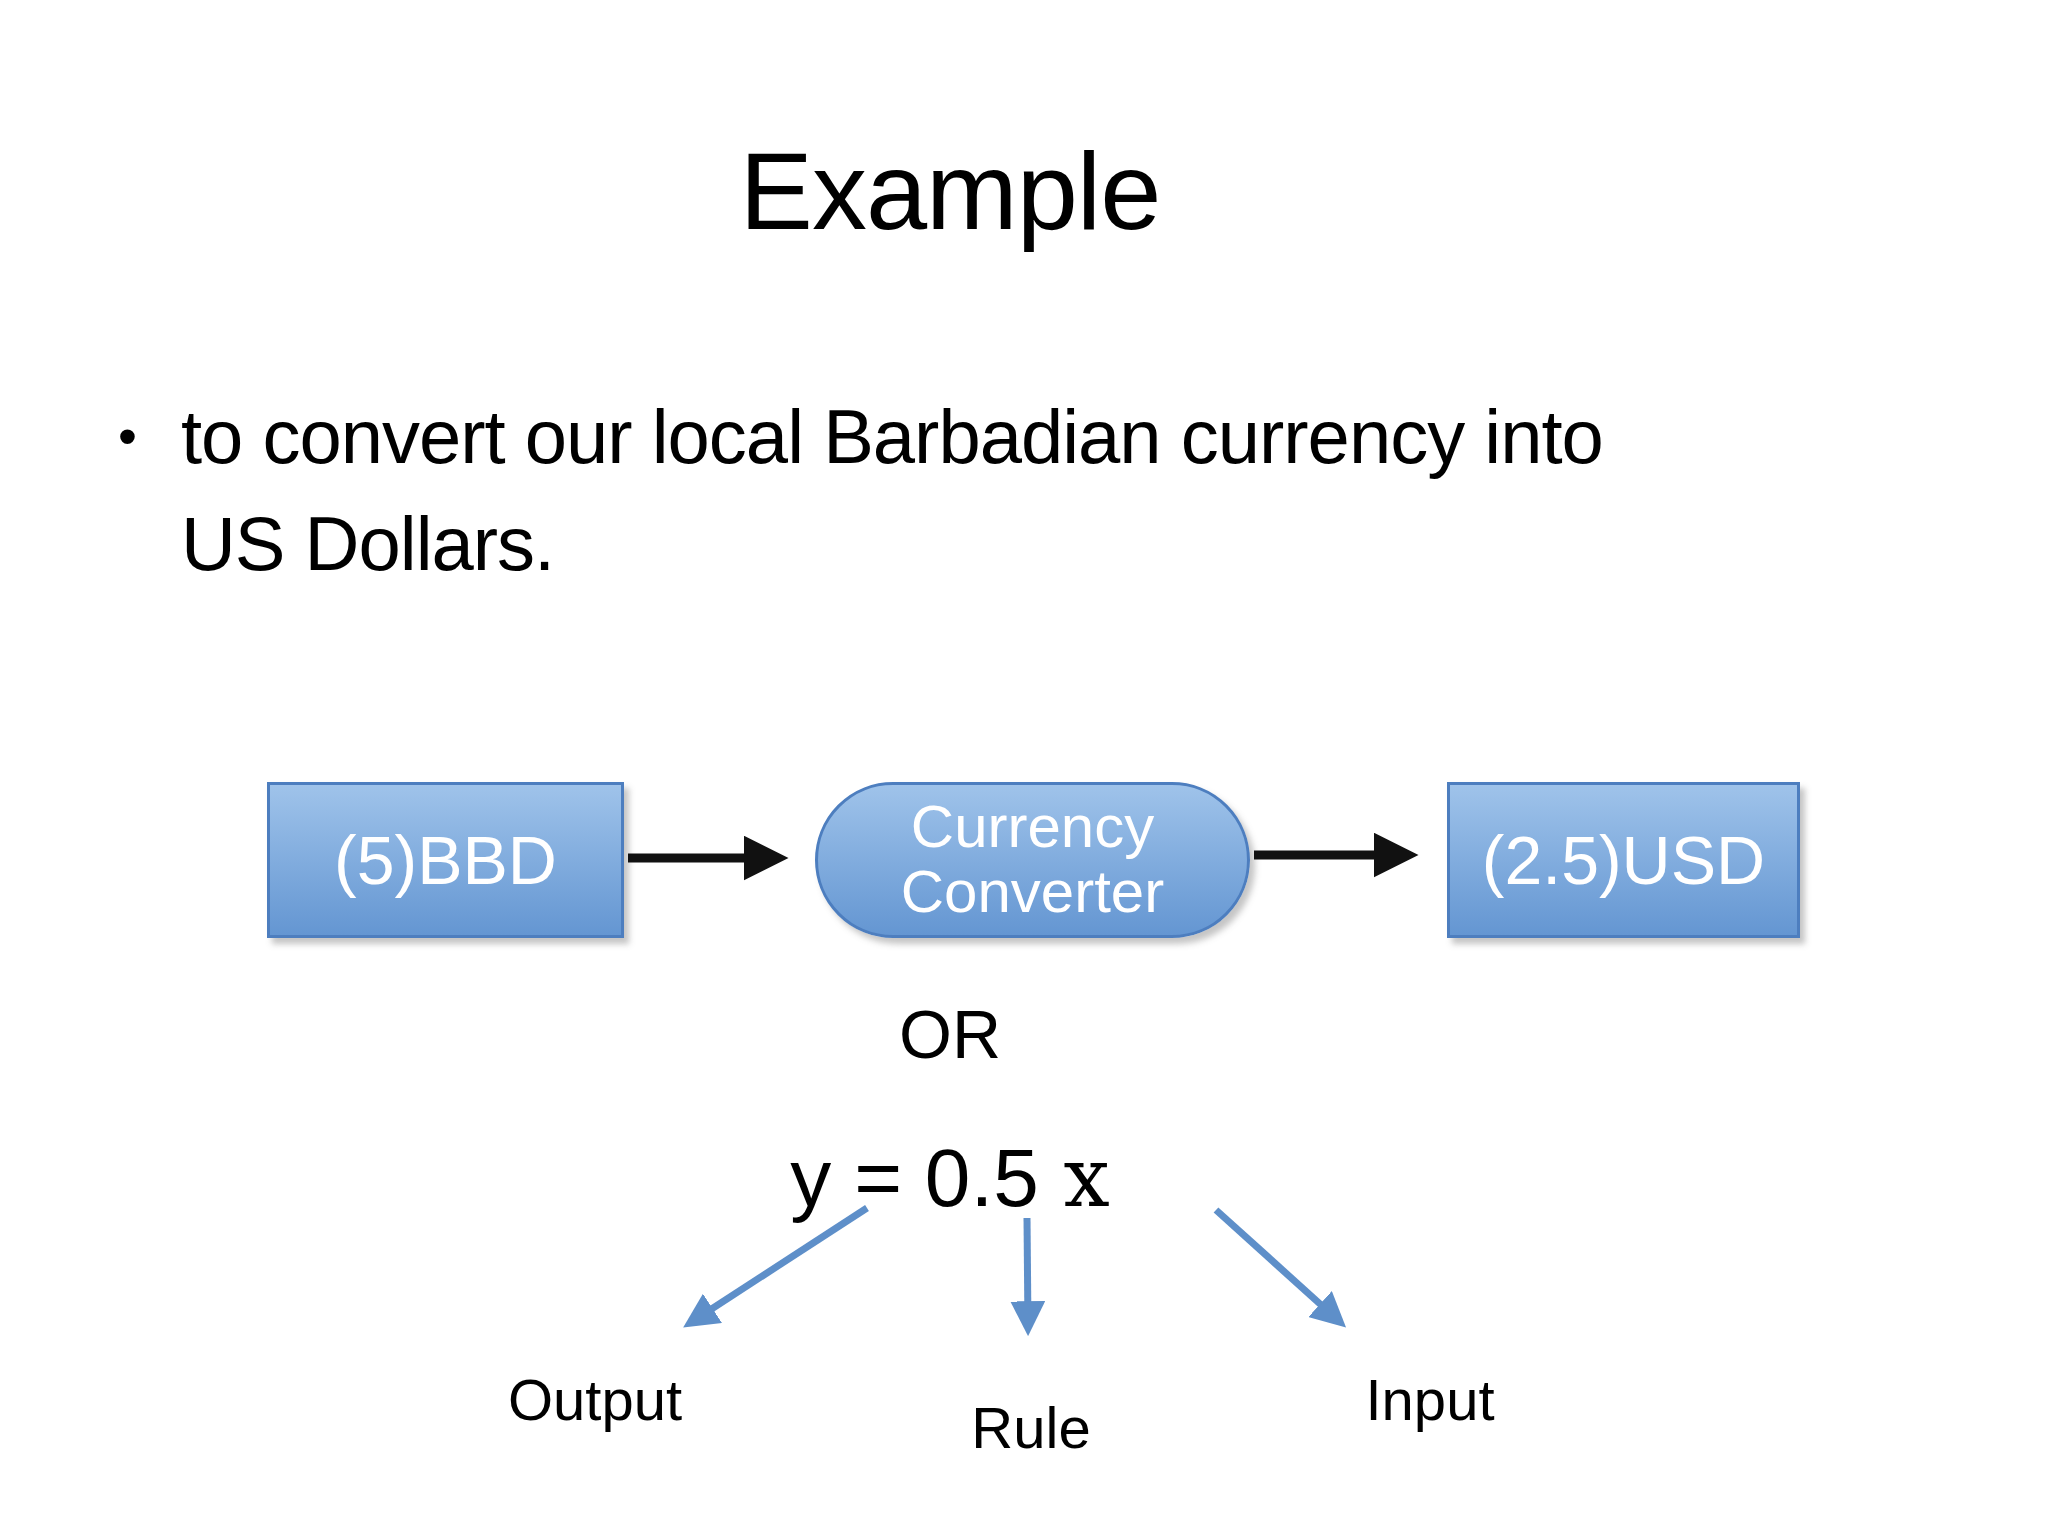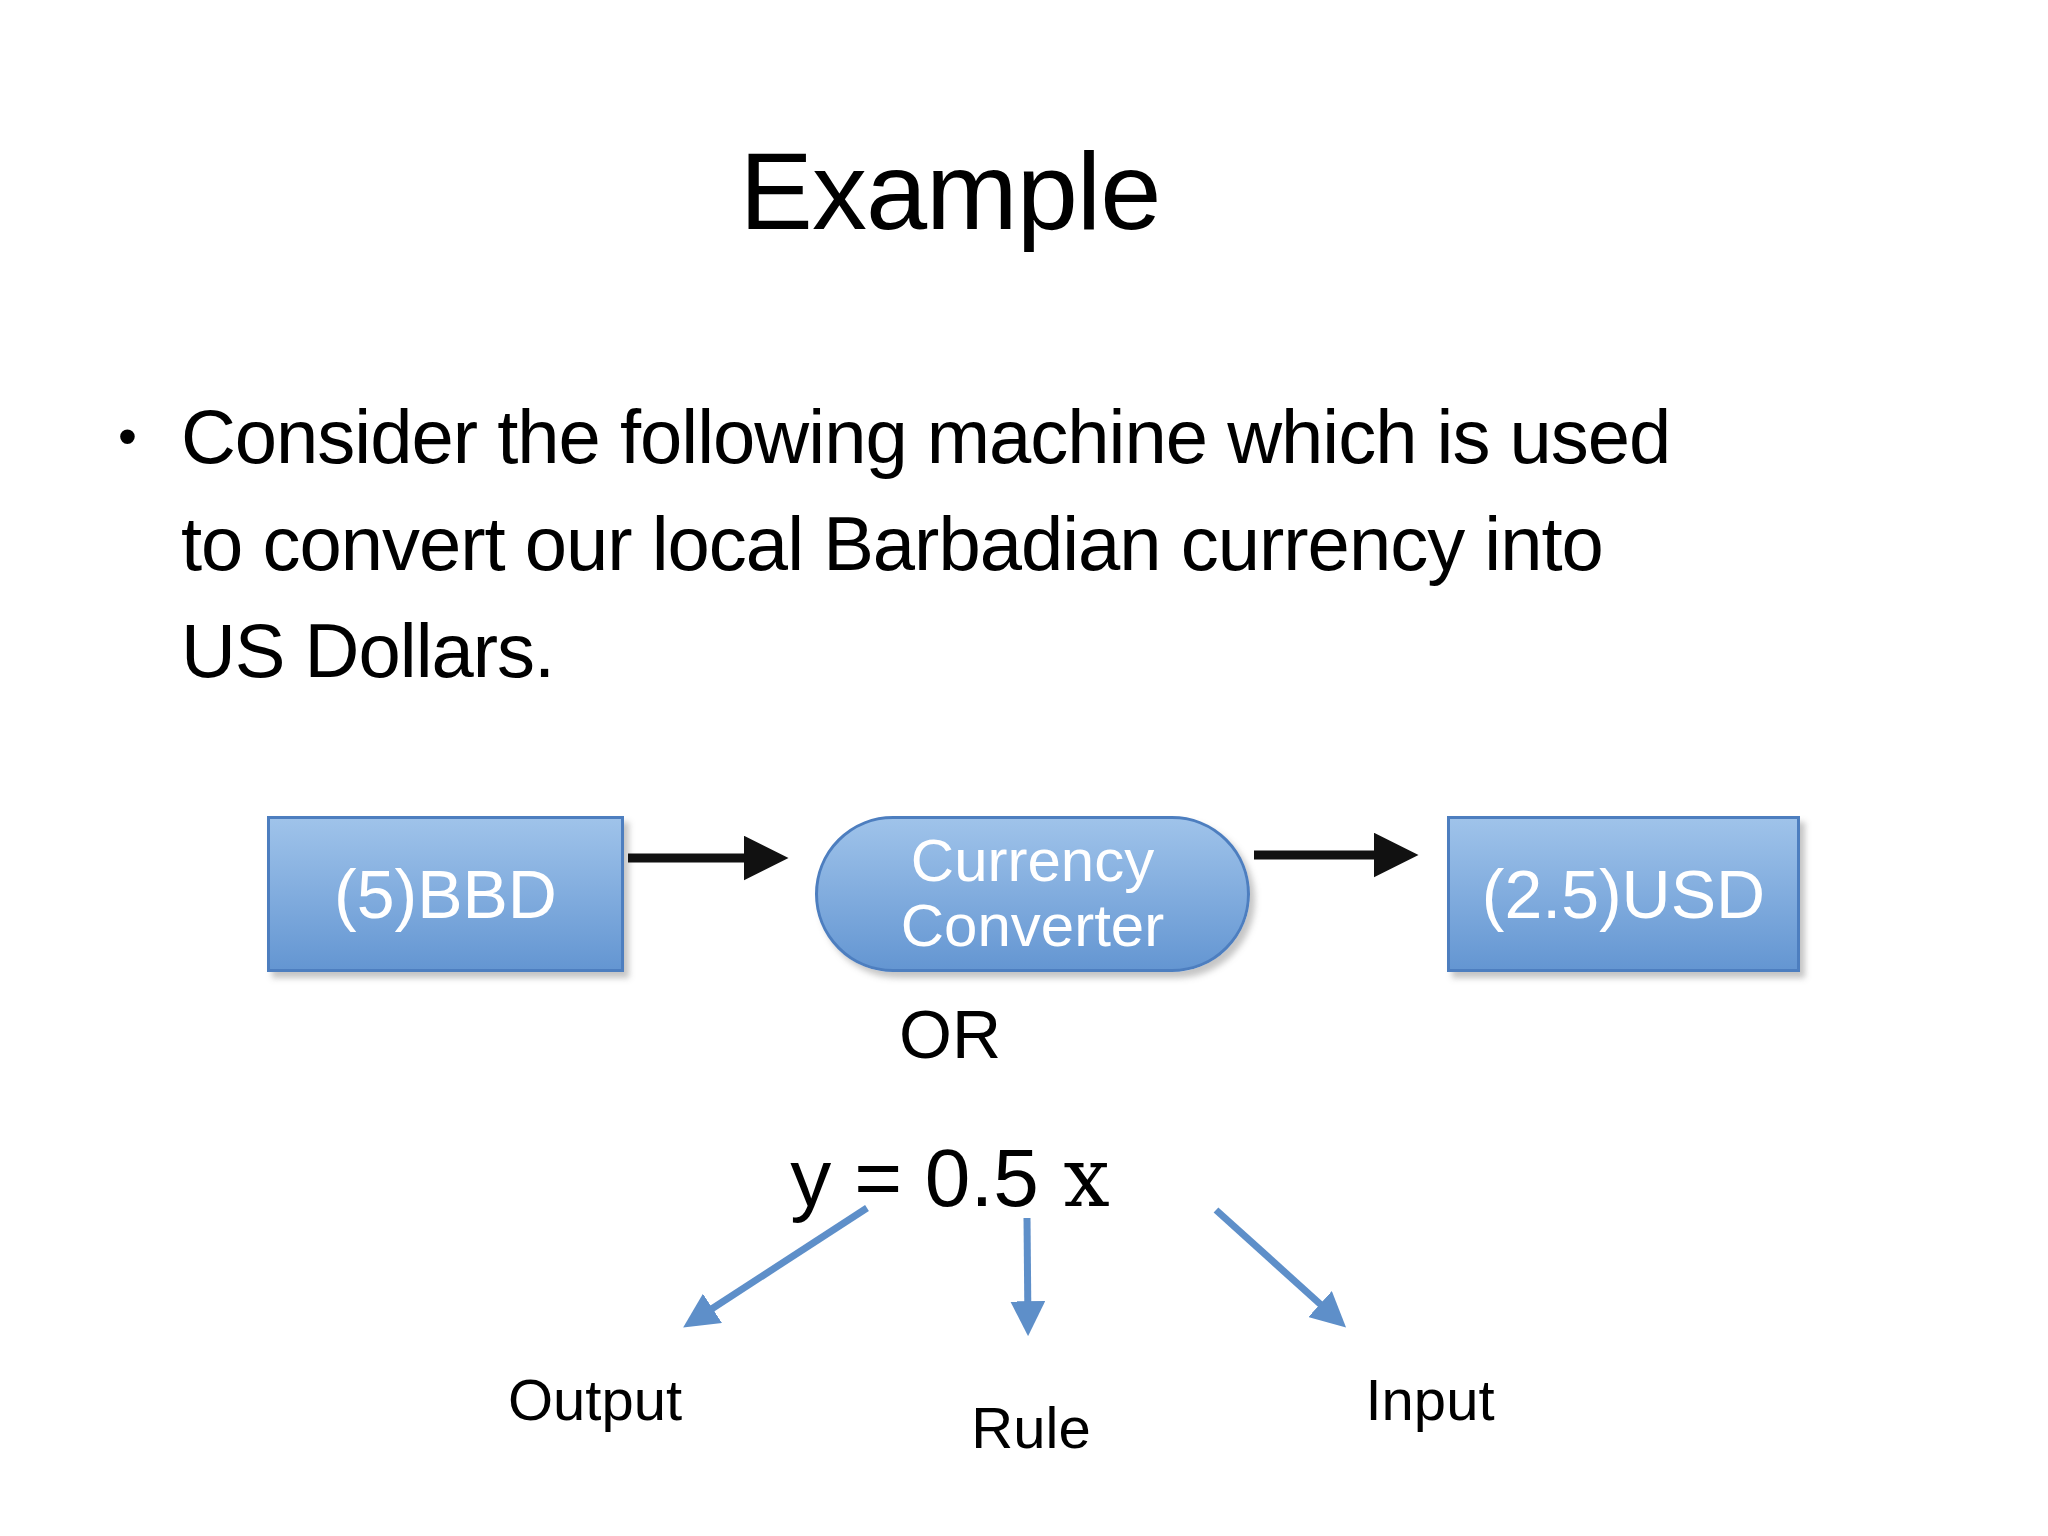--- a/index.html
+++ b/index.html
@@ -32,21 +32,20 @@
   }
 
   .box{
     position:absolute;top:782px;height:156px;
     display:flex;align-items:center;justify-content:center;
     box-sizing:border-box;
     color:var(--box-text,#ffffff);
     background:linear-gradient(180deg,var(--box-fill-top,#9fc3ea) 0%,var(--box-fill-bottom,#6496d2) 100%);
     border:3px solid var(--box-border,#4d7ebf);
     box-shadow:5px 6px 6px rgba(90,90,90,0.35);
-    margin-top:34px;
   }
   .input-box{left:267px;width:357px;font-size:68px;}
   .converter-box{
     left:815px;width:435px;font-size:60px;line-height:1.08;
     text-align:center;border-radius:78px;padding:0 30px;
   }
   .output-box{left:1447px;width:353px;font-size:68px;}
 
   .overlay{
     position:absolute;left:0;top:0;width:2048px;height:1536px;
@@ -85,21 +84,20 @@
 </head>
 <body>
 
 <div class="slide">
 
   <h1 class="title">Example</h1>
 
   <div class="bullet-block">
     <span class="bullet-marker">•</span>
     <div class="bullet-text">
-      <div class="bline">Consider the following machine which is used</div>
       <div class="bline">to convert our local Barbadian currency into</div>
       <div class="bline">US Dollars.</div>
     </div>
   </div>
 
   <div class="box input-box">
     <span>(5)BBD</span>
   </div>
 
   <div class="box converter-box">

